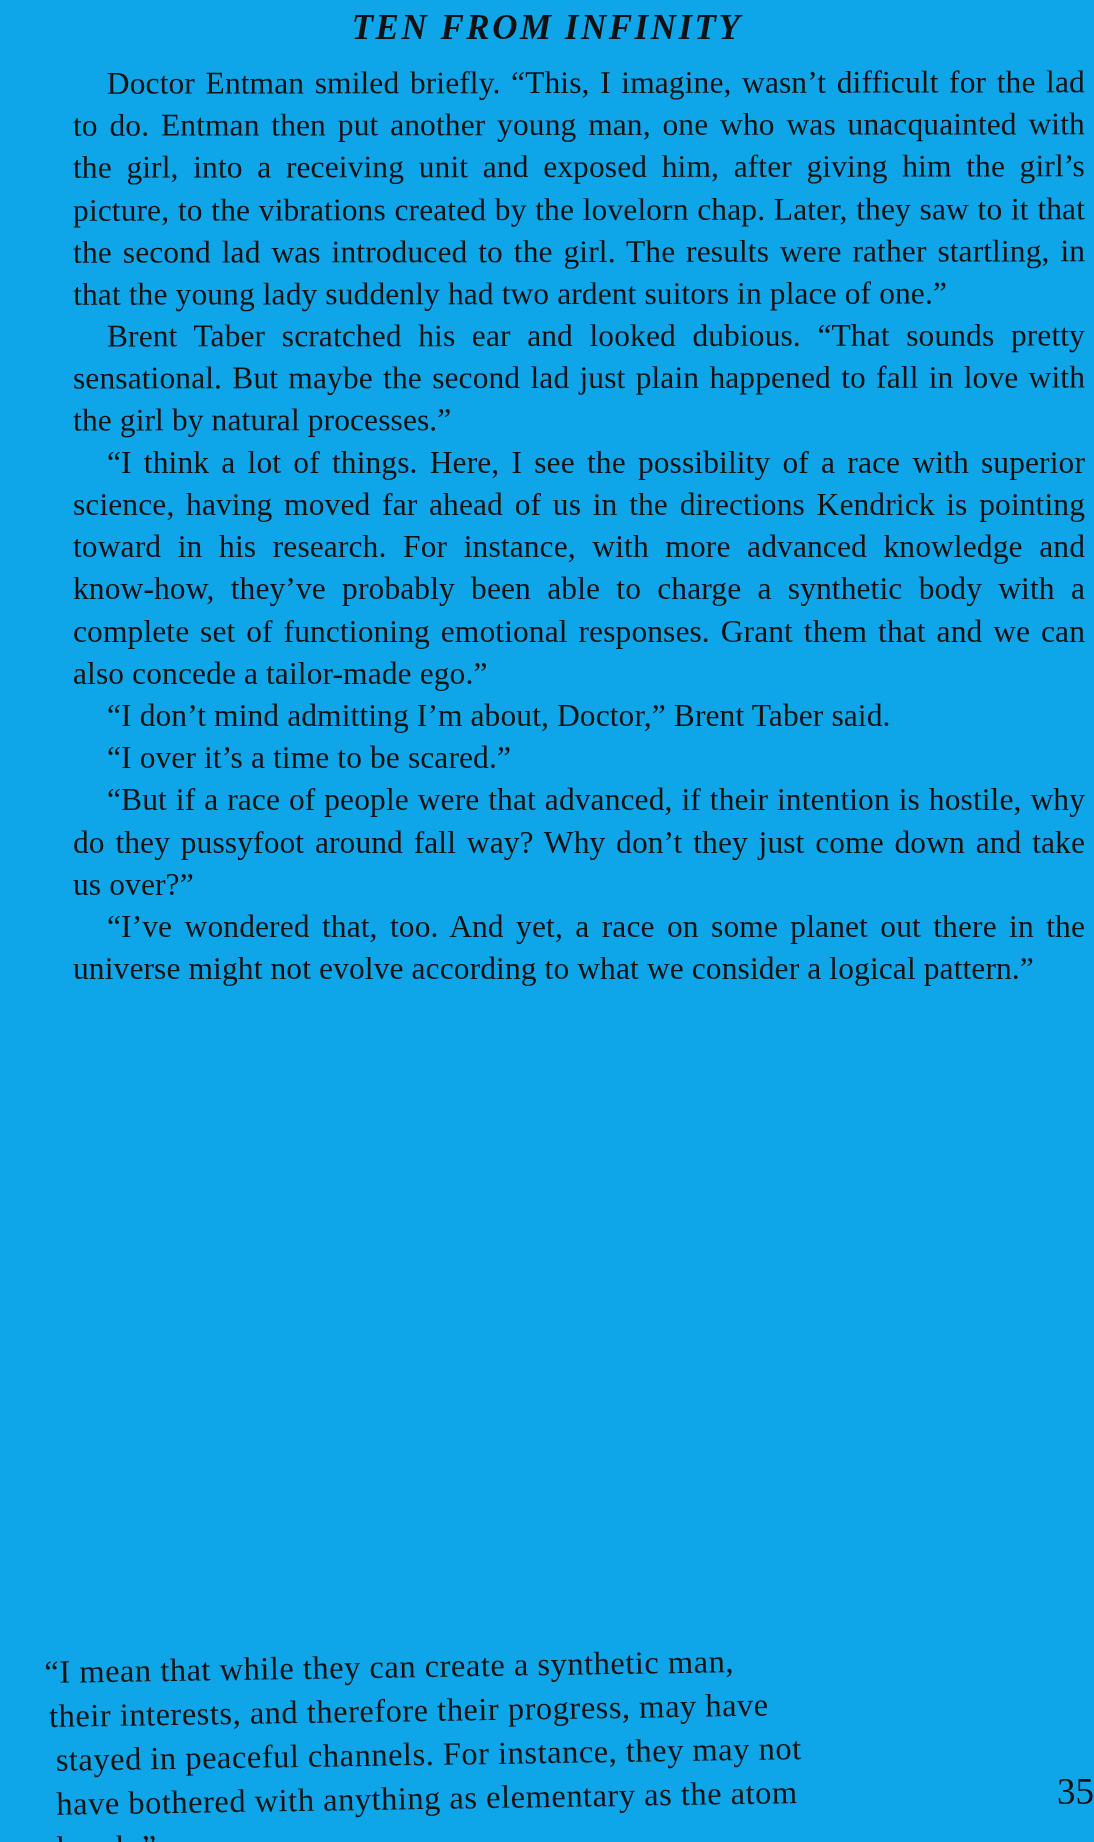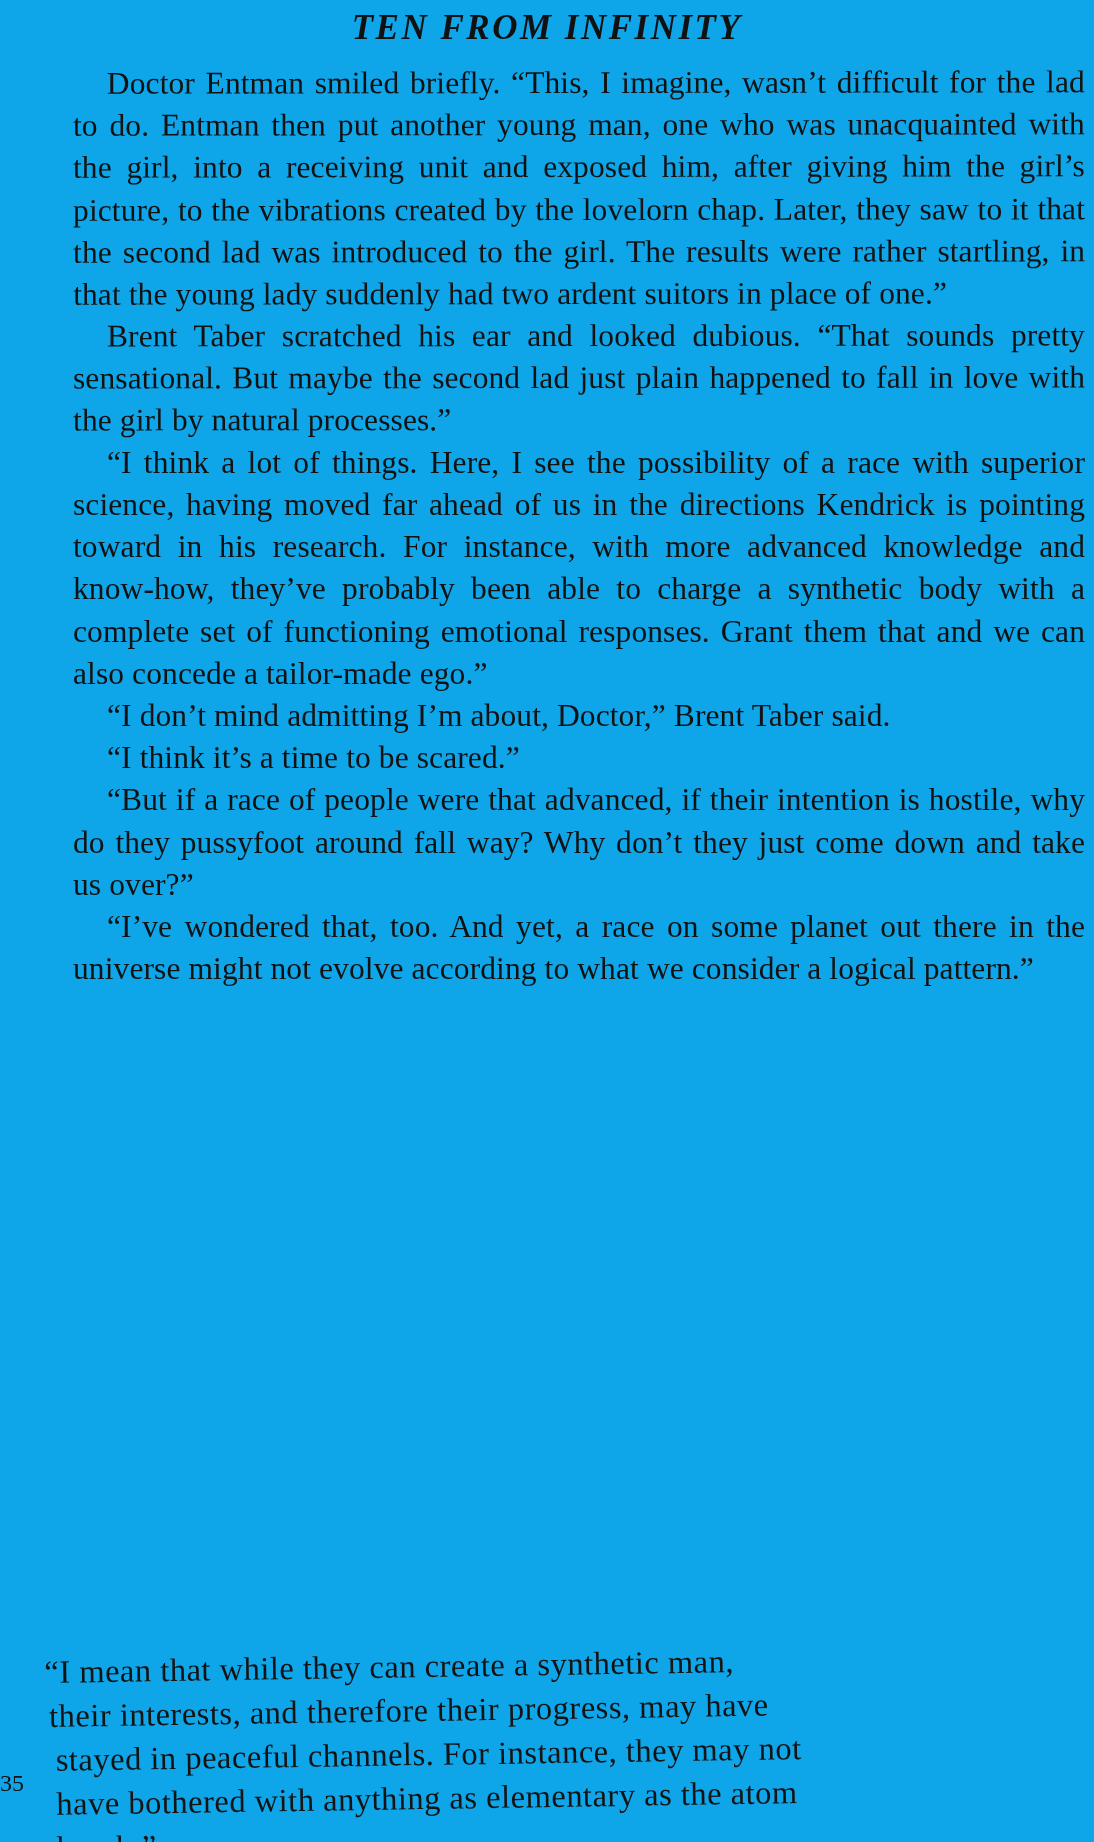--- a/index.html
+++ b/index.html
@@ -71,38 +71,38 @@
     transform: rotate(-0.9deg);
     transform-origin: left top;
   }
   .tail .l2 { padding-left: 4px; }
   .tail .l3 { padding-left: 10px; }
   .folio {
     position: absolute;
     left: 0;
     top: 1770px;
     width: 1094px;
-    text-align: left;
-    font-size: 24px;
+    text-align: right;
+    font-size: 37px;
     color: #111;
   }
 </style>
 </head>
 <body>
 
 <div class="page">
 
   <div class="running-head">TEN FROM INFINITY</div>
 
   <div class="body-text">
     <p>Doctor Entman smiled briefly. “This, I imagine, wasn’t difficult for the lad to do. Entman then put another young man, one who was unacquainted with the girl, into a receiving unit and exposed him, after giving him the girl’s picture, to the vibrations created by the lovelorn chap. Later, they saw to it that the second lad was introduced to the girl. The results were rather startling, in that the young lady suddenly had two ardent suitors in place of one.”</p>
     <p>Brent Taber scratched his ear and looked dubious. “That sounds pretty sensational. But maybe the second lad just plain happened to fall in love with the girl by natural processes.”</p>
     <p>“I think a lot of things. Here, I see the possibility of a race with superior science, having moved far ahead of us in the directions Kendrick is pointing toward in his research. For instance, with more advanced knowledge and know-how, they’ve probably been able to charge a synthetic body with a complete set of functioning emotional responses. Grant them that and we can also concede a tailor-made ego.”</p>
     <p>“I don’t mind admitting I’m about, Doctor,” Brent Taber said.</p>
-    <p>“I think it’s a time to be scared.”</p>
+    <p>“I over it’s a time to be scared.”</p>
     <p>“But if a race of people were that advanced, if their intention is hostile, why do they pussyfoot around fall way? Why don’t they just come down and take us over?”</p>
     <p>“I’ve wondered that, too. And yet, a race on some planet out there in the universe might not evolve according to what we consider a logical pattern.”</p>
   </div>
 
   <div class="tail">
     <div class="l1">“I mean that while they can create a synthetic man,</div>
     <div class="l2">their interests, and therefore their progress, may have</div>
     <div class="l3">stayed in peaceful channels. For instance, they may not</div>
     <div class="l3">have bothered with anything as elementary as the atom</div>
     <div class="l3">bomb.”</div>

